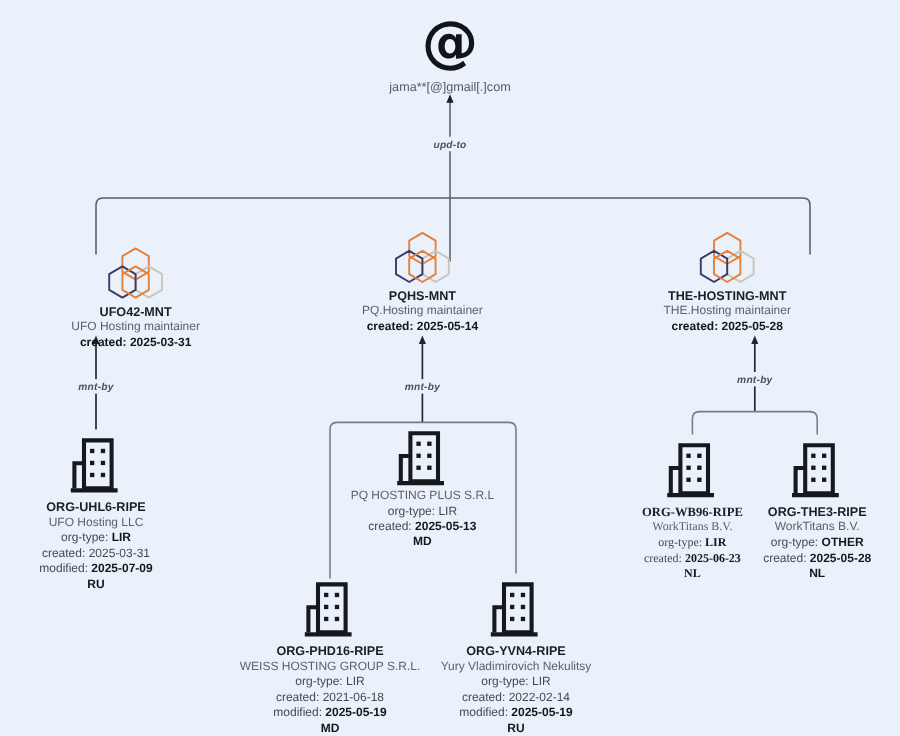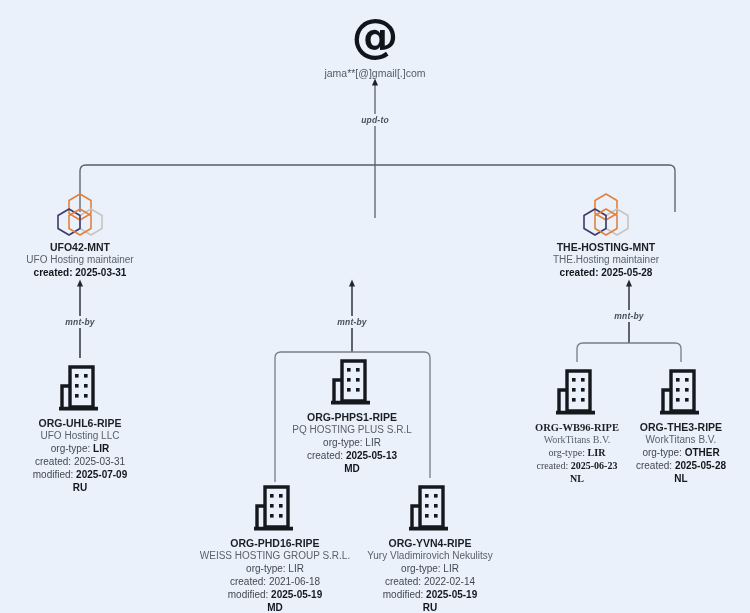--- a/index.html
+++ b/index.html
@@ -142,39 +142,57 @@
   <div class="edge-label" style="left:375px; top:114px;">upd-to</div>
   <div class="edge-label" style="left:80px; top:316px;">mnt-by</div>
   <div class="edge-label" style="left:352px; top:316px;">mnt-by</div>
   <div class="edge-label" style="left:629px; top:310px;">mnt-by</div>
 
   <div class="node" style="left:275px; top:12px; width:200px;">
     <div class="at-glyph">@</div>
     <div class="email-label">jama**[@]gmail[.]com</div>
   </div>
 
-  <div class="node" style="left:0px; top:192px; width:160px;">
+  <div class="node" style="left:0px; top:205px; width:160px;padding-left:33px;">
     <div class="mnt-icon">
       <svg width="58" height="46" viewBox="0 0 58 46">
         <g fill="none" stroke-width="1.6" stroke-linejoin="round">
           <polygon points="29,2 40,8.5 40,21.5 29,28 18,21.5 18,8.5" stroke="#e3813c"></polygon>
           <polygon points="40,17 51,23.5 51,36.5 40,43 29,36.5 29,23.5" stroke="#c9c4be"></polygon>
           <polygon points="18,17 29,23.5 29,36.5 18,43 7,36.5 7,23.5" stroke="#3b3a6b"></polygon>
           <polygon points="29,17 40,23.5 40,36.5 29,43 18,36.5 18,23.5" stroke="#e3813c"></polygon>
         </g>
       </svg>
     </div>
     <div class="node-title">UFO42-MNT</div>
     <div class="node-sub">UFO Hosting maintainer</div>
     <div class="node-meta">
       <span class="meta-strong">created:</span>
       <span class="meta-strong">2025-03-31</span>
     </div>
   </div>
 
+  <div class="node" style="left:272px; top:192px; width:160px;">
+    <div class="mnt-icon">
+      <svg width="58" height="46" viewBox="0 0 58 46">
+        <g fill="none" stroke-width="1.6" stroke-linejoin="round">
+          <polygon points="29,2 40,8.5 40,21.5 29,28 18,21.5 18,8.5" stroke="#e3813c"></polygon>
+          <polygon points="40,17 51,23.5 51,36.5 40,43 29,36.5 29,23.5" stroke="#c9c4be"></polygon>
+          <polygon points="18,17 29,23.5 29,36.5 18,43 7,36.5 7,23.5" stroke="#3b3a6b"></polygon>
+          <polygon points="29,17 40,23.5 40,36.5 29,43 18,36.5 18,23.5" stroke="#e3813c"></polygon>
+        </g>
+      </svg>
+    </div>
+    <div class="node-title">PQHS-MNT</div>
+    <div class="node-sub">PQ.Hosting maintainer</div>
+    <div class="node-meta">
+      <span class="meta-strong">created:</span>
+      <span class="meta-strong">2025-05-14</span>
+    </div>
+  </div>
 
   <div class="node" style="left:526px; top:192px; width:160px;">
     <div class="mnt-icon">
       <svg width="58" height="46" viewBox="0 0 58 46">
         <g fill="none" stroke-width="1.6" stroke-linejoin="round">
           <polygon points="29,2 40,8.5 40,21.5 29,28 18,21.5 18,8.5" stroke="#e3813c"></polygon>
           <polygon points="40,17 51,23.5 51,36.5 40,43 29,36.5 29,23.5" stroke="#c9c4be"></polygon>
           <polygon points="18,17 29,23.5 29,36.5 18,43 7,36.5 7,23.5" stroke="#3b3a6b"></polygon>
           <polygon points="29,17 40,23.5 40,36.5 29,43 18,36.5 18,23.5" stroke="#e3813c"></polygon>
         </g>
@@ -234,21 +252,20 @@
             <rect x="21" y="16" width="3.6" height="3.6"></rect>
             <rect x="30" y="16" width="3.6" height="3.6"></rect>
             <rect x="21" y="26" width="3.6" height="3.6"></rect>
             <rect x="30" y="26" width="3.6" height="3.6"></rect>
             <rect x="21" y="36" width="3.6" height="3.6"></rect>
             <rect x="30" y="36" width="3.6" height="3.6"></rect>
           </g>
         </g>
       </svg>
     </div>
-    <div class="node-title">ORG-PHPS1-RIPE</div>
     <div class="node-sub">PQ HOSTING PLUS S.R.L</div>
     <div class="node-meta">
       <span>org-type:</span>
       <span>LIR</span>
     </div>
     <div class="node-meta">
       <span>created:</span>
       <b>2025-05-13</b>
     </div>
     <div class="country">MD</div>

